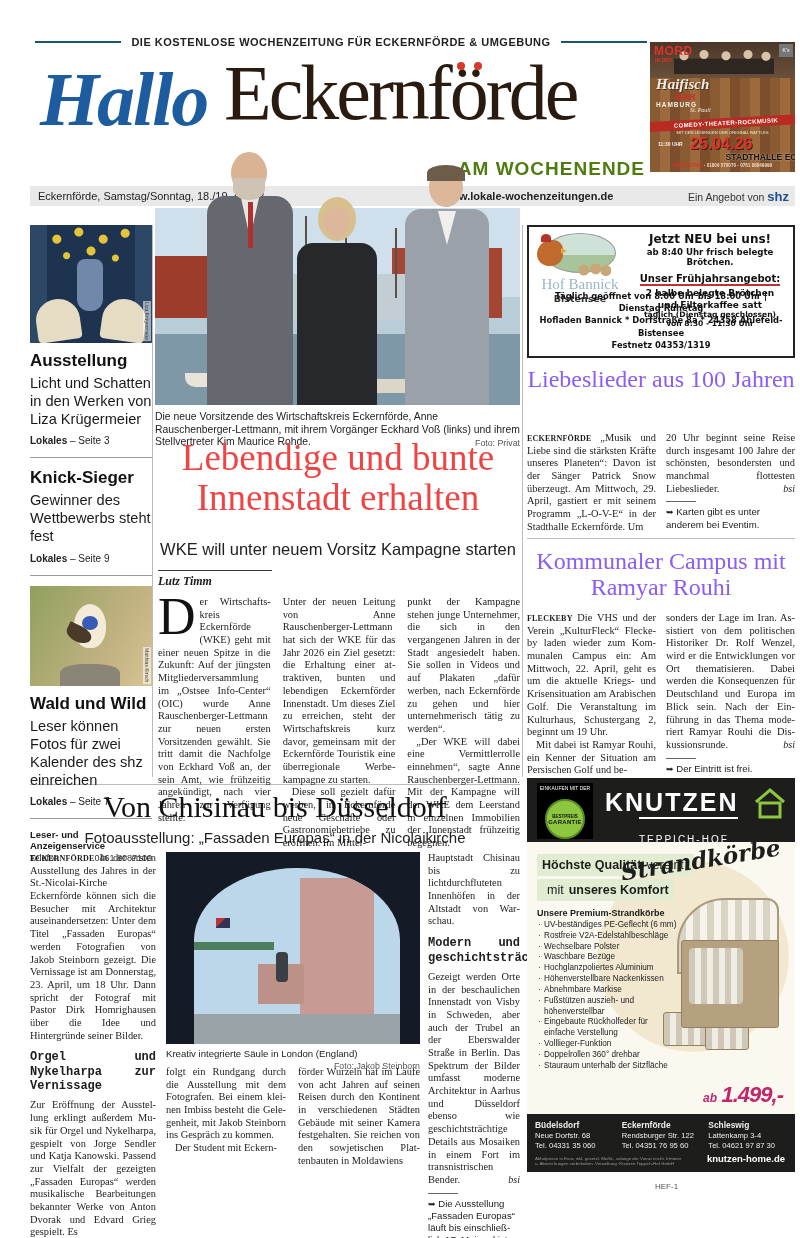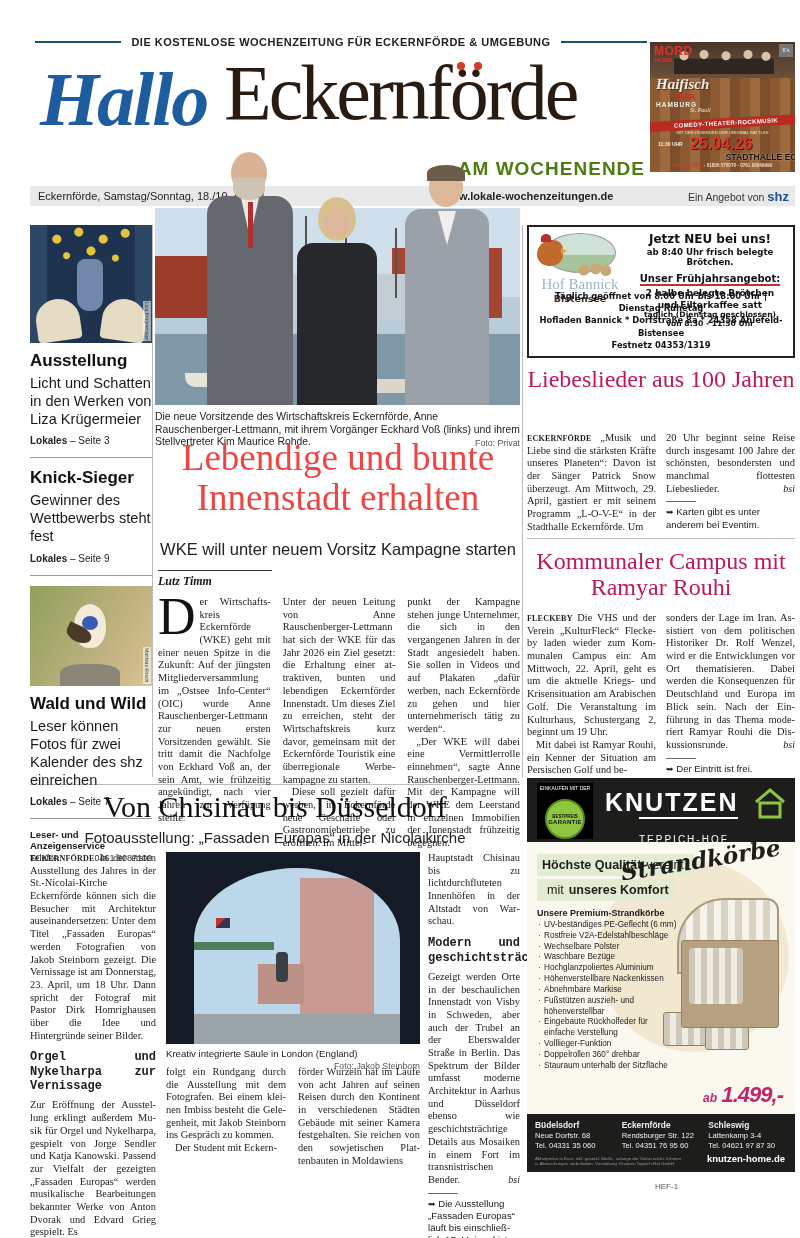--- a/index.html
+++ b/index.html
@@ -144,21 +144,21 @@
   .bn-eggs{position:absolute;right:4px;bottom:-4px;width:34px;height:12px;background:radial-gradient(circle at 20% 50%,#c8a878 0 5px,transparent 6px),radial-gradient(circle at 55% 40%,#c8a878 0 5px,transparent 6px),radial-gradient(circle at 85% 55%,#c8a878 0 5px,transparent 6px);}
   .bn-name{font-family:"Liberation Serif",serif;font-size:15px;color:#9ab6c8;margin-top:3px;}
   .bn-sub{font-size:9.5px;font-weight:bold;color:#333;}
   .bn-right{position:absolute;left:100px;top:5px;width:162px;text-align:center;color:#111;}
   .bn-head{font-size:12px;font-weight:bold;}
   .bn-l1{font-size:8.6px;font-weight:bold;margin-top:1px;}
   .bn-offer{display:inline-block;font-size:10px;font-weight:bold;border-bottom:2px solid #b33;margin-top:2px;}
   .bn-o1{font-size:9px;font-weight:bold;margin-top:2px;}
   .bn-o3{font-size:7.6px;font-weight:bold;}
   .bn-bottom{position:absolute;left:4px;bottom:5px;width:256px;text-align:center;font-size:8.4px;font-weight:bold;color:#111;line-height:1.45;}
-  .rc-head{font-family:"Liberation Serif",serif;font-size:24px;line-height:1.1;text-align:center;color:#be185d;}
+  .rc-head{font-family:"Liberation Serif",serif;font-size:24px;line-height:1.1;text-align:center;color:#8b5cf6;}
   .liebes-h{left:527px;top:366px;width:268px;}
   .cols2{display:flex;gap:10px;}
   .cols2 .c{flex:1;}
   .liebes-c{left:527px;top:432px;width:268px;}
   .hr-rc{left:527px;top:538px;width:268px;height:1px;background:#bbb;}
   .campus-h{left:527px;top:548px;width:268px;}
   .campus-c{left:527px;top:612px;width:268px;}
   
   .knutzen{left:527px;top:778px;width:268px;height:394px;font-family:"Liberation Sans",sans-serif;}
   .kn-head{position:absolute;left:0;top:0;right:0;height:64px;background:#1d1d1b;}

